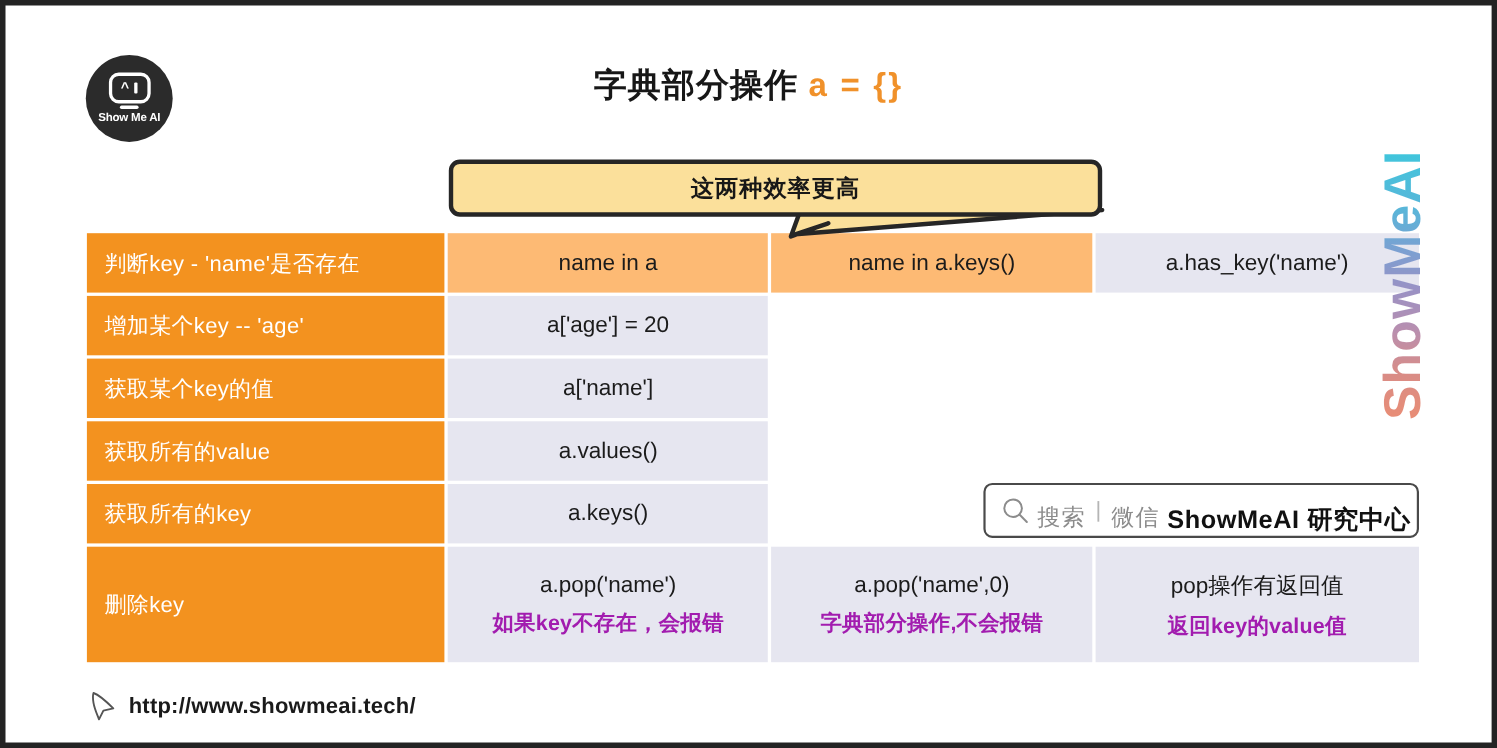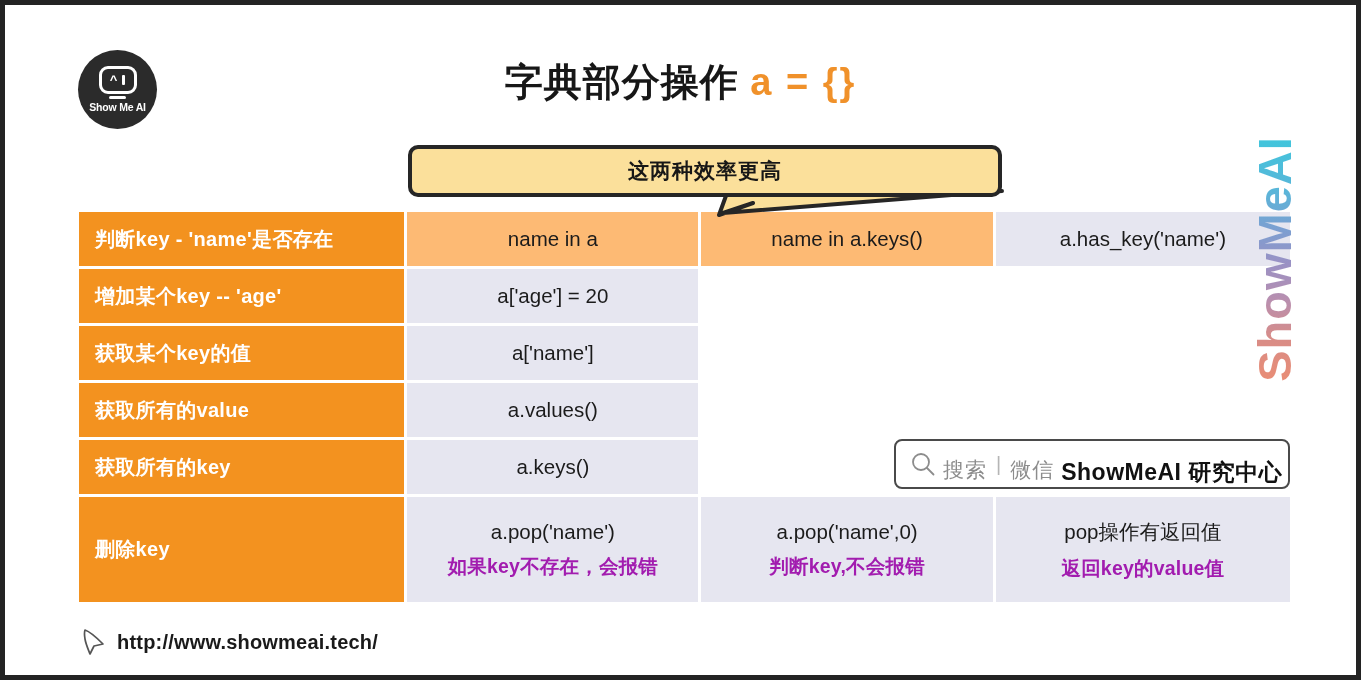--- a/index.html
+++ b/index.html
@@ -74,21 +74,21 @@
     white-space: nowrap;
   }
 
   
   .title {
     position: absolute;
     left: 0;
     right: 0;
     top: 52px;
     text-align: center;
-    font-size: 38px;
+    font-size: 30px;
     font-weight: 700;
     color: #171717;
     letter-spacing: 1px;
   }
   .title .code {
     color: #F0912A;
     font-weight: 700;
     letter-spacing: 2px;
   }
 
@@ -144,21 +144,21 @@
   }
   .c1 { width: 326px; }
   .c2 { width: 292px; }
   .c3 { width: 292px; }
   .c4 { width: 295px; }
 
   .cell.label {
     background: #F3921F;
     color: #ffffff;
     font-size: 20px;
-    font-weight: 700;
+    font-weight: 400;
     align-items: flex-start;
     padding-left: 16px;
     letter-spacing: 0.3px;
   }
   .cell.val {
     background: #E6E6F0;
     color: #1b1b1b;
     font-size: 20.5px;
     font-weight: 400;
   }
@@ -332,21 +332,21 @@
     </div>
 
     <div class="trow">
       <div class="cell label c1 h-tall">删除key</div>
       <div class="cell val c2 h-tall">
         <span>a.pop('name')</span>
         <span class="sub">如果key不存在，会报错</span>
       </div>
       <div class="cell val c3 h-tall">
         <span>a.pop('name',0)</span>
-        <span class="sub">判断key,不会报错</span>
+        <span class="sub">字典部分操作,不会报错</span>
       </div>
       <div class="cell val c4 h-tall">
         <span>pop操作有返回值</span>
         <span class="sub">返回key的value值</span>
       </div>
     </div>
 
   </div>
 
   <div class="searchbox">

